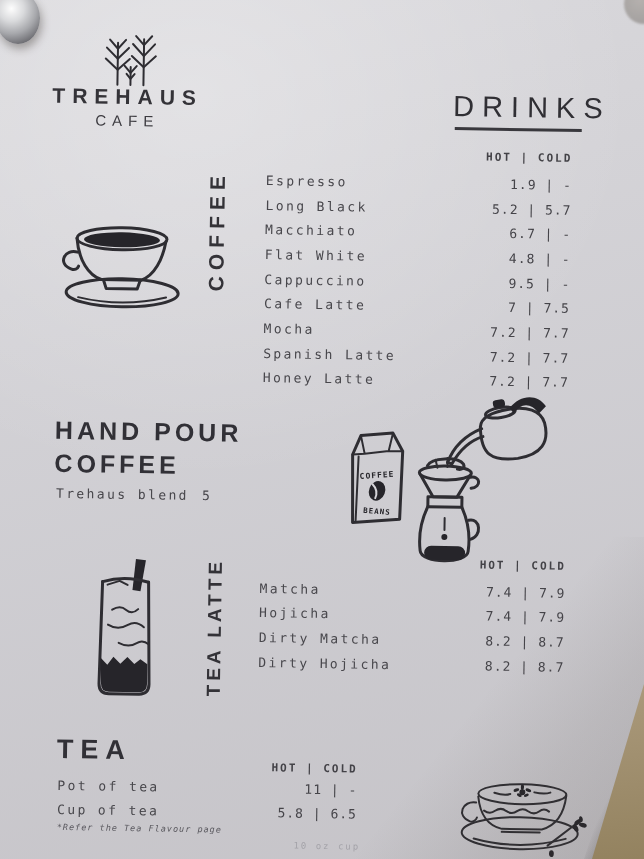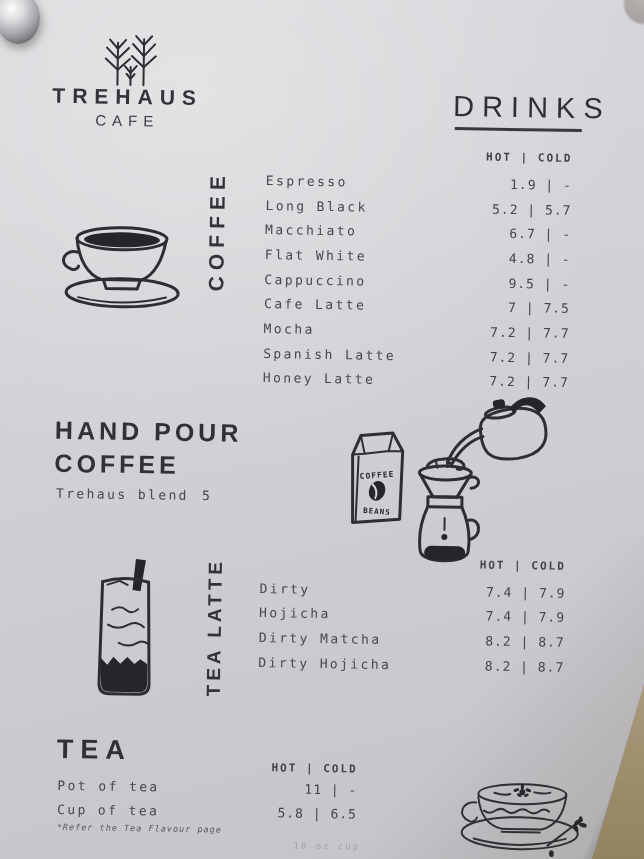--- a/index.html
+++ b/index.html
@@ -244,21 +244,21 @@
       <path class="ink" d="M47,32 C30,36 16,46 8,60"></path>
       <path class="ink" d="M47,40 C32,42 20,52 12,62 L8,60"></path>
     </svg>
 
     <div class="hotcold" style="left:262px;top:556px;width:306px;">HOT | COLD</div>
     <div class="vlabel tealatte">TEA LATTE</div>
 
     <div class="menu-list tealatte-list">
 
         <div class="menu-row">
-          <span class="nm">Dirty</span>
+          <span class="nm">Matcha</span>
           <span class="pr">7.4 | 7.9</span>
         </div>
 
         <div class="menu-row">
           <span class="nm">Hojicha</span>
           <span class="pr">7.4 | 7.9</span>
         </div>
 
         <div class="menu-row">
           <span class="nm">Dirty Matcha</span>

